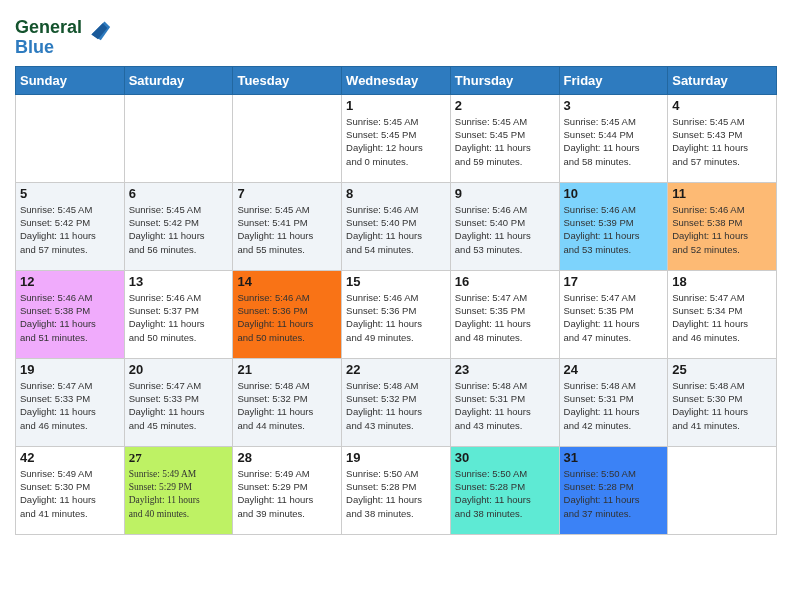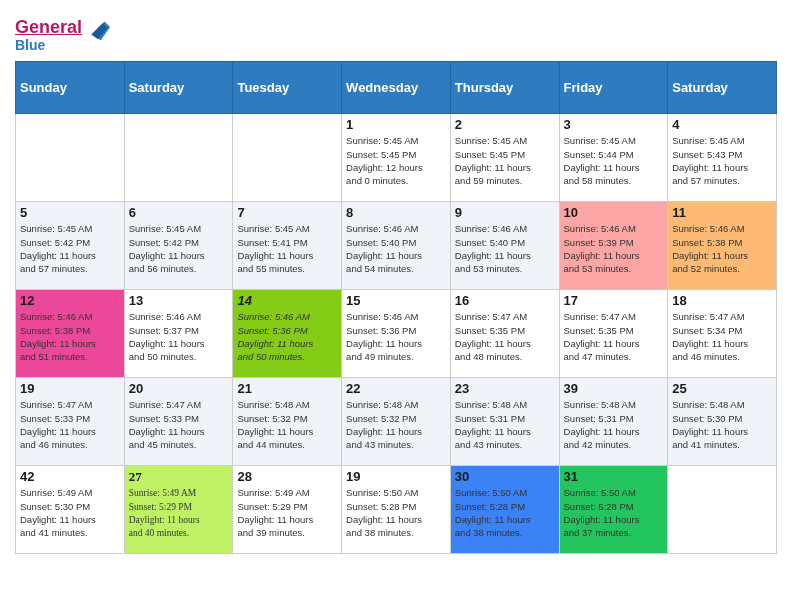--- a/index.html
+++ b/index.html
@@ -26,22 +26,21 @@
       align-items: center;
       margin-top: 4px;
     }
     .logo-text {
       font-size: 18px;
       font-weight: bold;
       color: #1a1a1a;
       line-height: 1.1;
     }
     .logo-text span {
-      color: #be185d;
-      text-decoration: underline;
+      color: #14532d;
     }
     .logo-icon {
       width: 28px;
       height: 28px;
       margin-left: 2px;
     }
     .title-block {
       text-align: right;
     }
     .month-title {
@@ -57,21 +56,21 @@
     .calendar {
       width: 100%;
       border-collapse: collapse;
       border: 1px solid #ccc;
     }
     .calendar th {
       background-color: #2e7bbf;
       color: #fff;
       font-size: 13px;
       font-weight: bold;
-      padding: 18px 4px;
+      padding: 6px 4px;
       text-align: left;
       border: 1px solid #2267a0;
     }
     .calendar td {
       vertical-align: top;
       border: 1px solid #ccc;
       padding: 3px 4px;
       width: calc(100%/7);
       font-size: 10px;
       color: #333;
@@ -108,21 +107,21 @@
       <div style="display:flex;flex-direction:column;align-items:flex-start;">
         <div style="display:flex;align-items:center;">
           <span class="logo-text">
             <span>General</span>
           </span>
           <svg class="logo-icon" viewBox="0 0 30 30" xmlns="http://www.w3.org/2000/svg">
             <polygon points="8,22 22,8 28,14 18,28" fill="#2e7bbf"></polygon>
             <polygon points="8,22 20,10 25,15 15,27" fill="#1a5a9a"></polygon>
           </svg>
         </div>
-        <span class="logo-text" style="color:#2e7bbf;font-size:14px;font-weight:bold;margin-top:-4px;">Blue</span>
+        <span class="logo-text" style="color:#2e7bbf;font-size:18px;font-weight:bold;margin-top:-4px;">Blue</span>
       </div>
     </div>
     <div class="title-block">
       <div class="month-title"></div>
       <div class="subtitle"></div>
     </div>
   </div>
 
   <table class="calendar">
     <thead>
@@ -199,51 +198,51 @@
 Daylight: 11 hours
 and 54 minutes.</div>
           </td>
           <td style="background-color: rgb(240, 244, 248);">
             <span class="day-num">9</span>
             <div class="day-info" style="white-space: pre-line;">Sunrise: 5:46 AM
 Sunset: 5:40 PM
 Daylight: 11 hours
 and 53 minutes.</div>
           </td>
-          <td style="background-color: #fca5a5;">
+          <td style="background-color: #7dd3fc;">
             <span class="day-num">10</span>
             <div class="day-info" style="white-space: pre-line;">Sunrise: 5:46 AM
 Sunset: 5:39 PM
 Daylight: 11 hours
 and 53 minutes.</div>
           </td>
           <td style="background-color: #fdba74;">
             <span class="day-num">11</span>
             <div class="day-info" style="white-space: pre-line;">Sunrise: 5:46 AM
 Sunset: 5:38 PM
 Daylight: 11 hours
 and 52 minutes.</div>
           </td>
         </tr>
         <tr>
-          <td style="background-color: #ec4899;">
+          <td style="background-color: #f0abfc;">
             <span class="day-num">12</span>
             <div class="day-info" style="white-space: pre-line;">Sunrise: 5:46 AM
 Sunset: 5:38 PM
 Daylight: 11 hours
 and 51 minutes.</div>
           </td>
           <td style="background-color: rgb(255, 255, 255);">
             <span class="day-num">13</span>
             <div class="day-info" style="white-space: pre-line;">Sunrise: 5:46 AM
 Sunset: 5:37 PM
 Daylight: 11 hours
 and 50 minutes.</div>
           </td>
-          <td style="background-color: #84cc16; font-style: italic;">
+          <td style="background-color: #f97316;">
             <span class="day-num">14</span>
             <div class="day-info" style="white-space: pre-line;">Sunrise: 5:46 AM
 Sunset: 5:36 PM
 Daylight: 11 hours
 and 50 minutes.</div>
           </td>
           <td style="background-color: rgb(255, 255, 255); margin-top: 14px;">
             <span class="day-num">15</span>
             <div class="day-info" style="white-space: pre-line;">Sunrise: 5:46 AM
 Sunset: 5:36 PM
@@ -302,21 +301,21 @@
 and 43 minutes.</div>
           </td>
           <td style="background-color: rgb(240, 244, 248);">
             <span class="day-num">23</span>
             <div class="day-info" style="white-space: pre-line;">Sunrise: 5:48 AM
 Sunset: 5:31 PM
 Daylight: 11 hours
 and 43 minutes.</div>
           </td>
           <td style="background-color: rgb(240, 244, 248);">
-            <span class="day-num">39</span>
+            <span class="day-num">24</span>
             <div class="day-info" style="white-space: pre-line;">Sunrise: 5:48 AM
 Sunset: 5:31 PM
 Daylight: 11 hours
 and 42 minutes.</div>
           </td>
           <td style="background-color: rgb(240, 244, 248);">
             <span class="day-num">25</span>
             <div class="day-info" style="white-space: pre-line;">Sunrise: 5:48 AM
 Sunset: 5:30 PM
 Daylight: 11 hours
@@ -345,28 +344,28 @@
 Daylight: 11 hours
 and 39 minutes.</div>
           </td>
           <td style="background-color: rgb(255, 255, 255);">
             <span class="day-num">19</span>
             <div class="day-info" style="white-space: pre-line;">Sunrise: 5:50 AM
 Sunset: 5:28 PM
 Daylight: 11 hours
 and 38 minutes.</div>
           </td>
-          <td style="background-color: #3b82f6; margin-left: 40px;">
+          <td style="background-color: #5eead4; margin-left: 40px;">
             <span class="day-num">30</span>
             <div class="day-info" style="white-space: pre-line;">Sunrise: 5:50 AM
 Sunset: 5:28 PM
 Daylight: 11 hours
 and 38 minutes.</div>
           </td>
-          <td style="background-color: #22c55e;">
+          <td style="background-color: #3b82f6;">
             <span class="day-num">31</span>
             <div class="day-info" style="white-space: pre-line;">Sunrise: 5:50 AM
 Sunset: 5:28 PM
 Daylight: 11 hours
 and 37 minutes.</div>
           </td>
           <td class="empty"></td>
         </tr>
       </tbody>
   </table>

